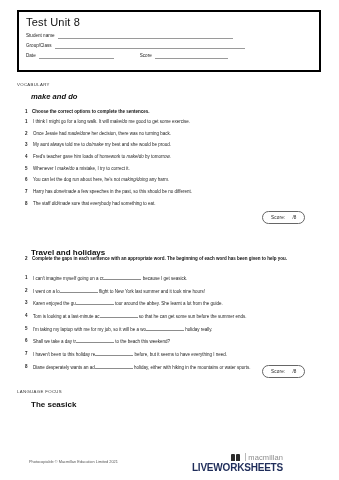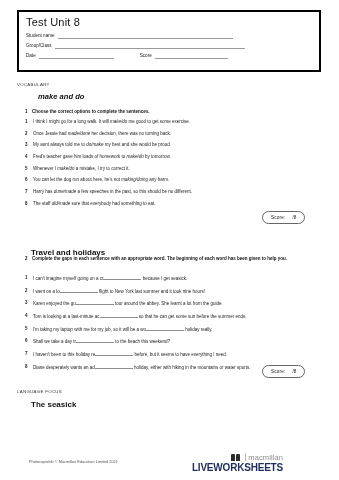--- a/index.html
+++ b/index.html
@@ -29,21 +29,21 @@
   .gap-sep { width: 26px; }
 
   
   .sec-label {
     position:absolute; left:17px; font-size:4.3px; letter-spacing:.35px;
     color:#333; font-weight:400;
   }
   .sec-heading {
     position:absolute; left:31px; font-size:8px; font-weight:700; color:#111;
   }
-  .sec-heading.italic { font-style: italic; font-size:7.6px;margin-left:7px; }
+  .sec-heading.italic { font-style: italic; font-size:7.6px; }
 
   
   .instr {
     position:absolute; left:25px; width: 292px; font-size:4.5px; font-weight:700;
     color:#111; line-height:7px;
   }
   .instr .num { display:inline-block; width:7px; }
 
   .qlist { position:absolute; left:25px; width:295px; }
   .qrow { display:flex; font-size:4.5px; line-height:6.5px; color:#1c1c1c; margin-bottom:5.2px; }

